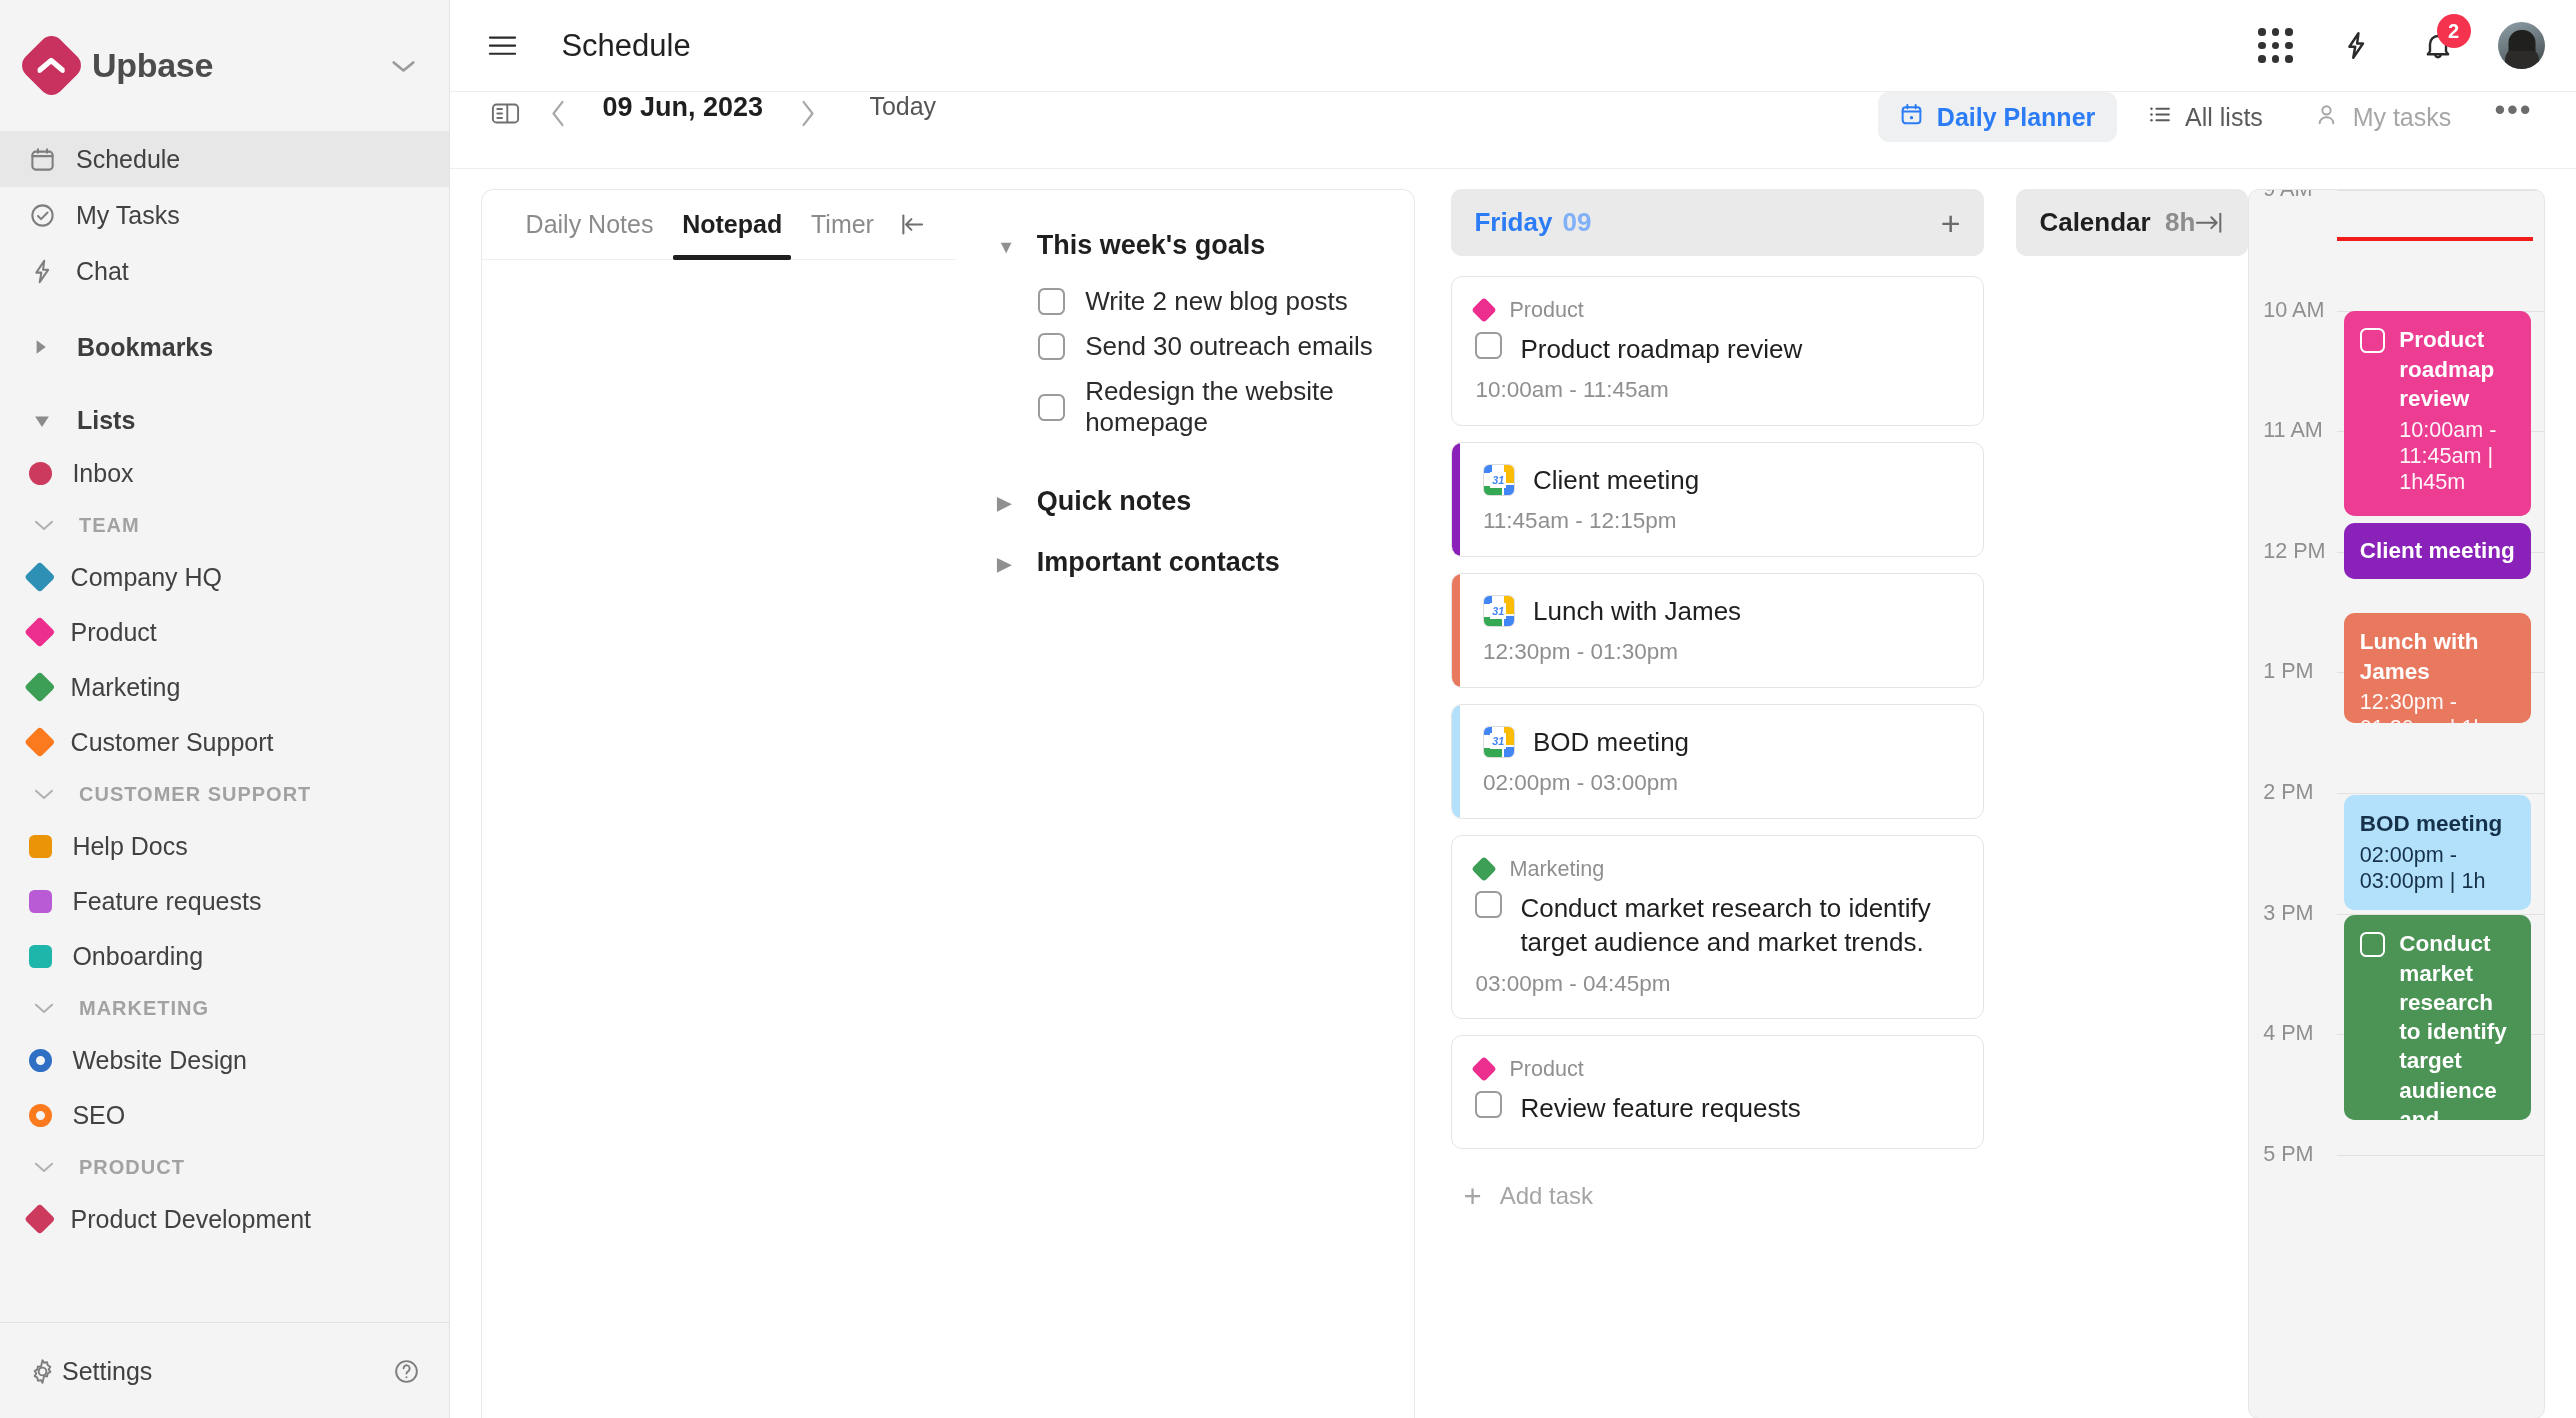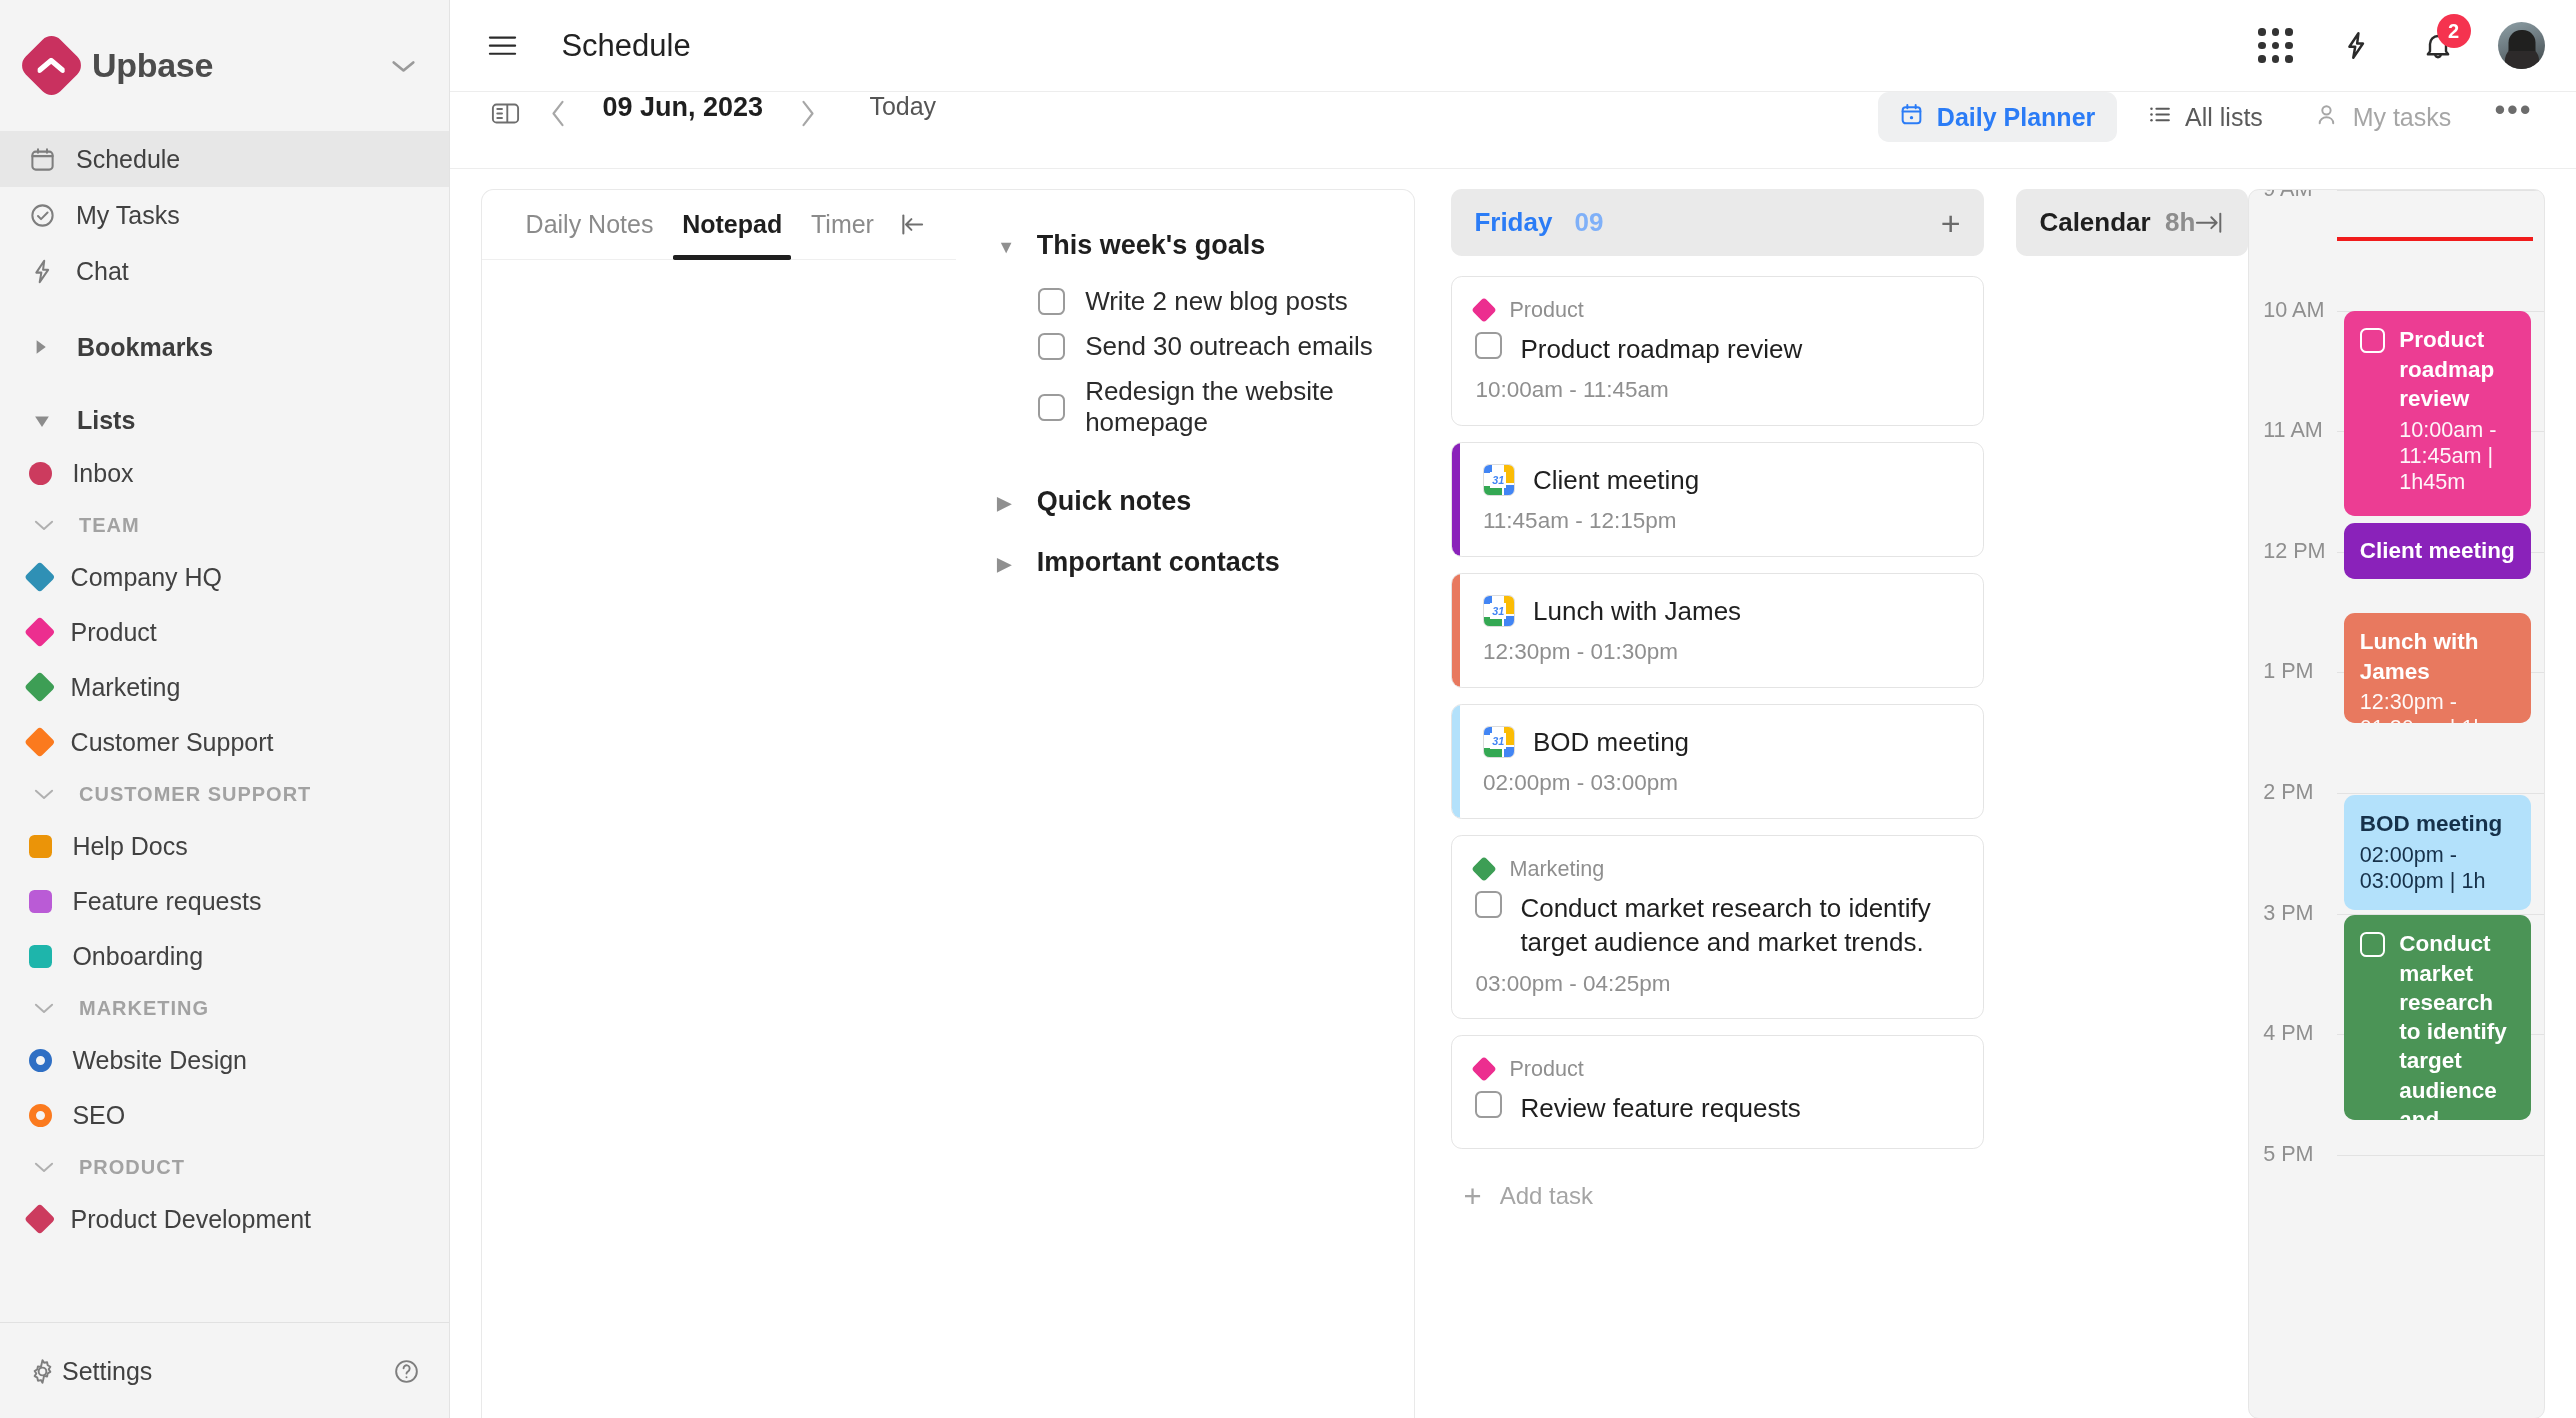--- a/index.html
+++ b/index.html
@@ -181,21 +181,21 @@
   .planner {
     width: 576px; flex: 0 0 576px; padding: 20px 16px 0 27px;
     display: flex; flex-direction: column; min-height: 0;
   }
   .col-head {
     height: 67px; background: #eaeaea; border-radius: 10.8px;
     display: flex; align-items: center; padding: 0 23.4px;
     font-size: 26px; margin-bottom: 20px;
   }
   .col-head .dayname { font-weight: bold; color: #2b7cf6; }
-  .col-head .daynum { font-weight: bold; color: #7fb0f8; margin-left: 22px; flex: 1; }
+  .col-head .daynum { font-weight: bold; color: #7fb0f8; margin-left: 10px; flex: 1; }
   .col-head .act { color: #6a6a6a; font-size: 34px; cursor: pointer; line-height: 1; }
   .col-head .calhours { color: #8d8d8d; font-weight: bold; margin-left: 14.4px; flex: 1; }
   .col-head .title-strong { font-weight: bold; color: #1f1f1f; }
 
   .tasks { display: flex; flex-direction: column; gap: 16px; overflow: hidden; }
   .task-card {
     background: #fff; border: 0.9px solid #e4e4e4; border-radius: 10.8px;
     padding: 20px 23.4px 21.6px 23.4px; cursor: pointer; position: relative; overflow: hidden;
   }
   .task-card .accent {
@@ -637,21 +637,21 @@
 
           <div class="task-card">
             <div class="task-tag">
               <span class="dot diamond" style="background:#3d9e55"></span>
               <span>Marketing</span>
             </div>
             <div class="task-title-row">
               <span class="cbox"></span>
               <span class="task-title">Conduct market research to identify target audience and market trends.</span>
             </div>
-            <div class="task-time">03:00pm - 04:25pm</div>
+            <div class="task-time">03:00pm - 04:45pm</div>
           </div>
 
           <div class="task-card">
             <div class="task-tag">
               <span class="dot diamond" style="background:#ec2e8f"></span>
               <span>Product</span>
             </div>
             <div class="task-title-row">
               <span class="cbox"></span>
               <span class="task-title">Review feature requests</span>

